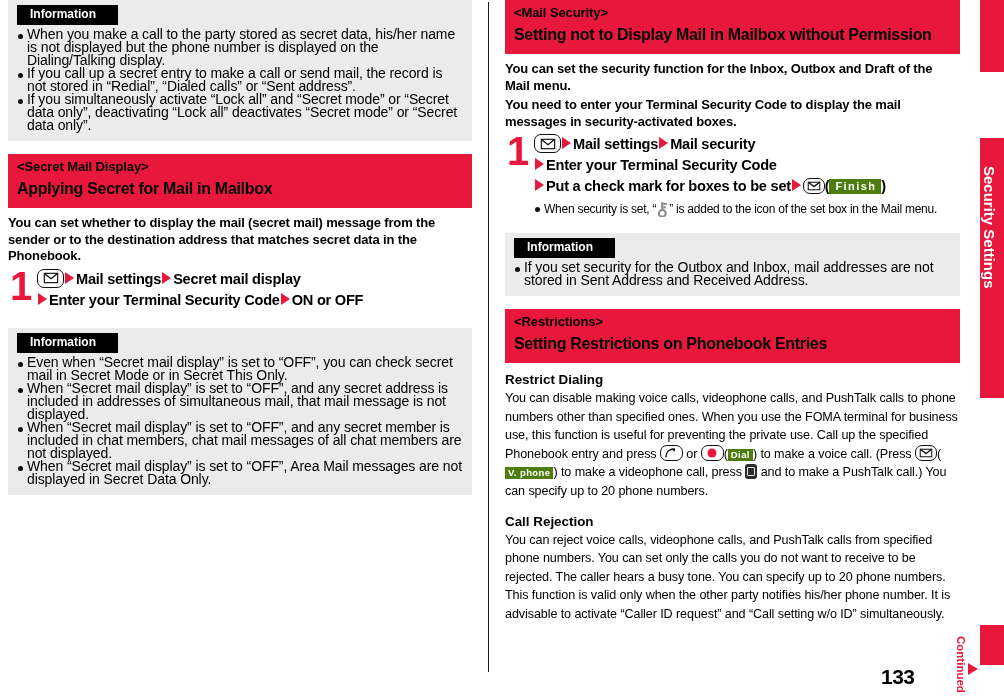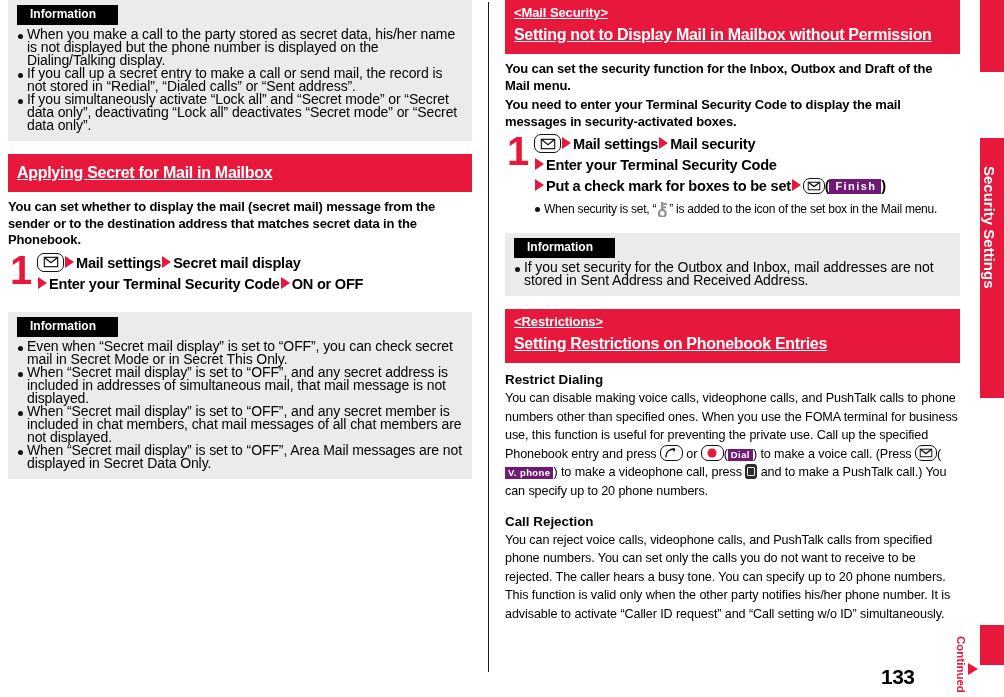--- a/index.html
+++ b/index.html
@@ -36,24 +36,23 @@
     left: 488px;
     top: 2px;
     width: 1px;
     height: 670px;
     background: #1a1a1a;
   }
 
   
   .sec-head {
     background: #e8173c;
-    color: #ffffff;
+    color: #000000;
     padding: 5px 9px 7px 9px;
     margin: 0 0 7px 0;
-    text-decoration: underline;
   }
   .sec-head .kicker {
     font-size: 13px;
     font-weight: bold;
     line-height: 16px;
     letter-spacing: -0.1px;
   }
   .sec-head .title {
     font-size: 16px;
     font-weight: bold;
@@ -144,21 +143,21 @@
     left: 50%; top: 50%;
     transform: translate(-50%,-50%);
     width: 9px; height: 9px;
     border-radius: 50%;
     background: #e8173c;
   }
 
   
   .softkey {
     display: inline-block;
-    background: #701a75;
+    background: #4d7c0f;
     color: #ffffff;
     font-family: "Liberation Sans", sans-serif;
     font-size: 11px;
     font-weight: bold;
     letter-spacing: 1.4px;
     padding: 1px 5px 2px 6px;
     vertical-align: 1px;
     line-height: 12px;
   }
   .softkey.sm {
@@ -323,20 +322,21 @@
       <ul>
         <li>When you make a call to the party stored as secret data, his/her name is not displayed but the phone number is displayed on the Dialing/Talking display.</li>
         <li>If you call up a secret entry to make a call or send mail, the record is not stored in “Redial”, “Dialed calls” or “Sent address”.</li>
         <li>If you simultaneously activate “Lock all” and “Secret mode” or “Secret data only”, deactivating “Lock all” deactivates “Secret mode” or “Secret data only”.</li>
       </ul>
     </div>
 
     <div class="gap"></div>
 
     <div class="sec-head">
+      <div class="kicker">&lt;Secret Mail Display&gt;</div>
       <div class="title">Applying Secret for Mail in Mailbox</div>
     </div>
 
     <p class="lead">You can set whether to display the mail (secret mail) message from the sender or to the destination address that matches secret data in the Phonebook.</p>
 
     <div class="step">
       <div class="num">1</div>
       <div class="lines">
         <div class="ln">
           <span class="kbtn mail-lg">

